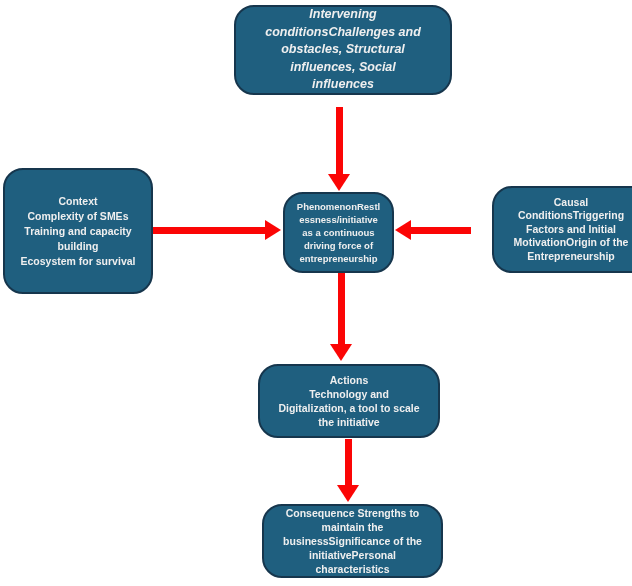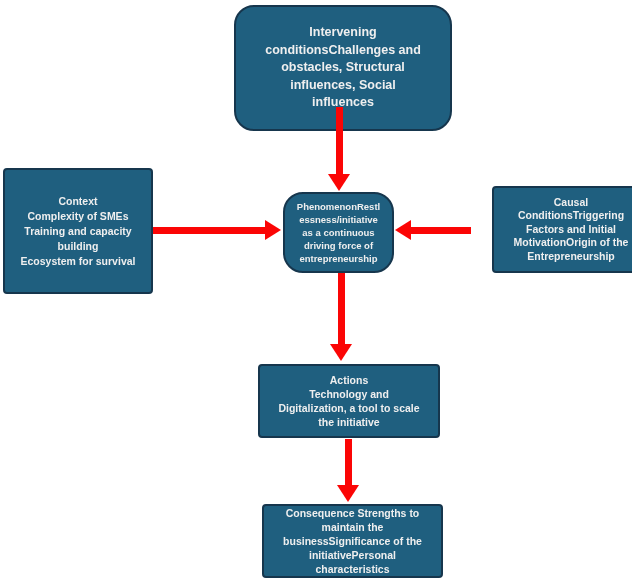--- a/index.html
+++ b/index.html
@@ -8,32 +8,32 @@
     width:632px;height:586px;
     background:#ffffff;
     font-family:"Liberation Sans", sans-serif;
     overflow:hidden;
   }
   .node{
     position:absolute;
     box-sizing:border-box;
     background:#1F5F7F;
     border:2px solid #16364D;
-    border-radius:4px;
+    border-radius:20px;
     display:flex;
     align-items:center;
     justify-content:center;
     color:#EFEFEF;
     font-weight:700;
     text-align:center;
     white-space:pre-line;
   }
   .node span{display:block;width:100%;}
   
-  #node-intervening{left:234px;top:5px;width:218px;height:126px;border-radius:20px;font-size:12.5px;line-height:17.5px;}
+  #node-intervening{left:234px;top:5px;width:218px;height:90px;border-radius:20px;font-size:12.5px;line-height:17.5px;font-style:italic;}
   #node-context{left:3px;top:168px;width:150px;height:126px;font-size:10.5px;line-height:15px;}
   #node-phenomenon{left:283px;top:192px;width:111px;height:81px;border-radius:20px;font-size:9.5px;line-height:13px;}
   #node-causal{left:472px;top:186px;width:158px;height:87px;font-size:10.5px;line-height:13.5px;margin-left:20px;}
   #node-actions{left:258px;top:364px;width:182px;height:74px;font-size:10.5px;line-height:14px;}
   #node-consequence{left:262px;top:504px;width:181px;height:74px;font-size:10.5px;line-height:14px;}
   
   .stem{position:absolute;background:#FB0505;}
   .head{position:absolute;width:0;height:0;}
   .head-down{border-left:11px solid transparent;border-right:11px solid transparent;border-top:17px solid #FB0505;}
   .head-right{border-top:10px solid transparent;border-bottom:10px solid transparent;border-left:16px solid #FB0505;}

